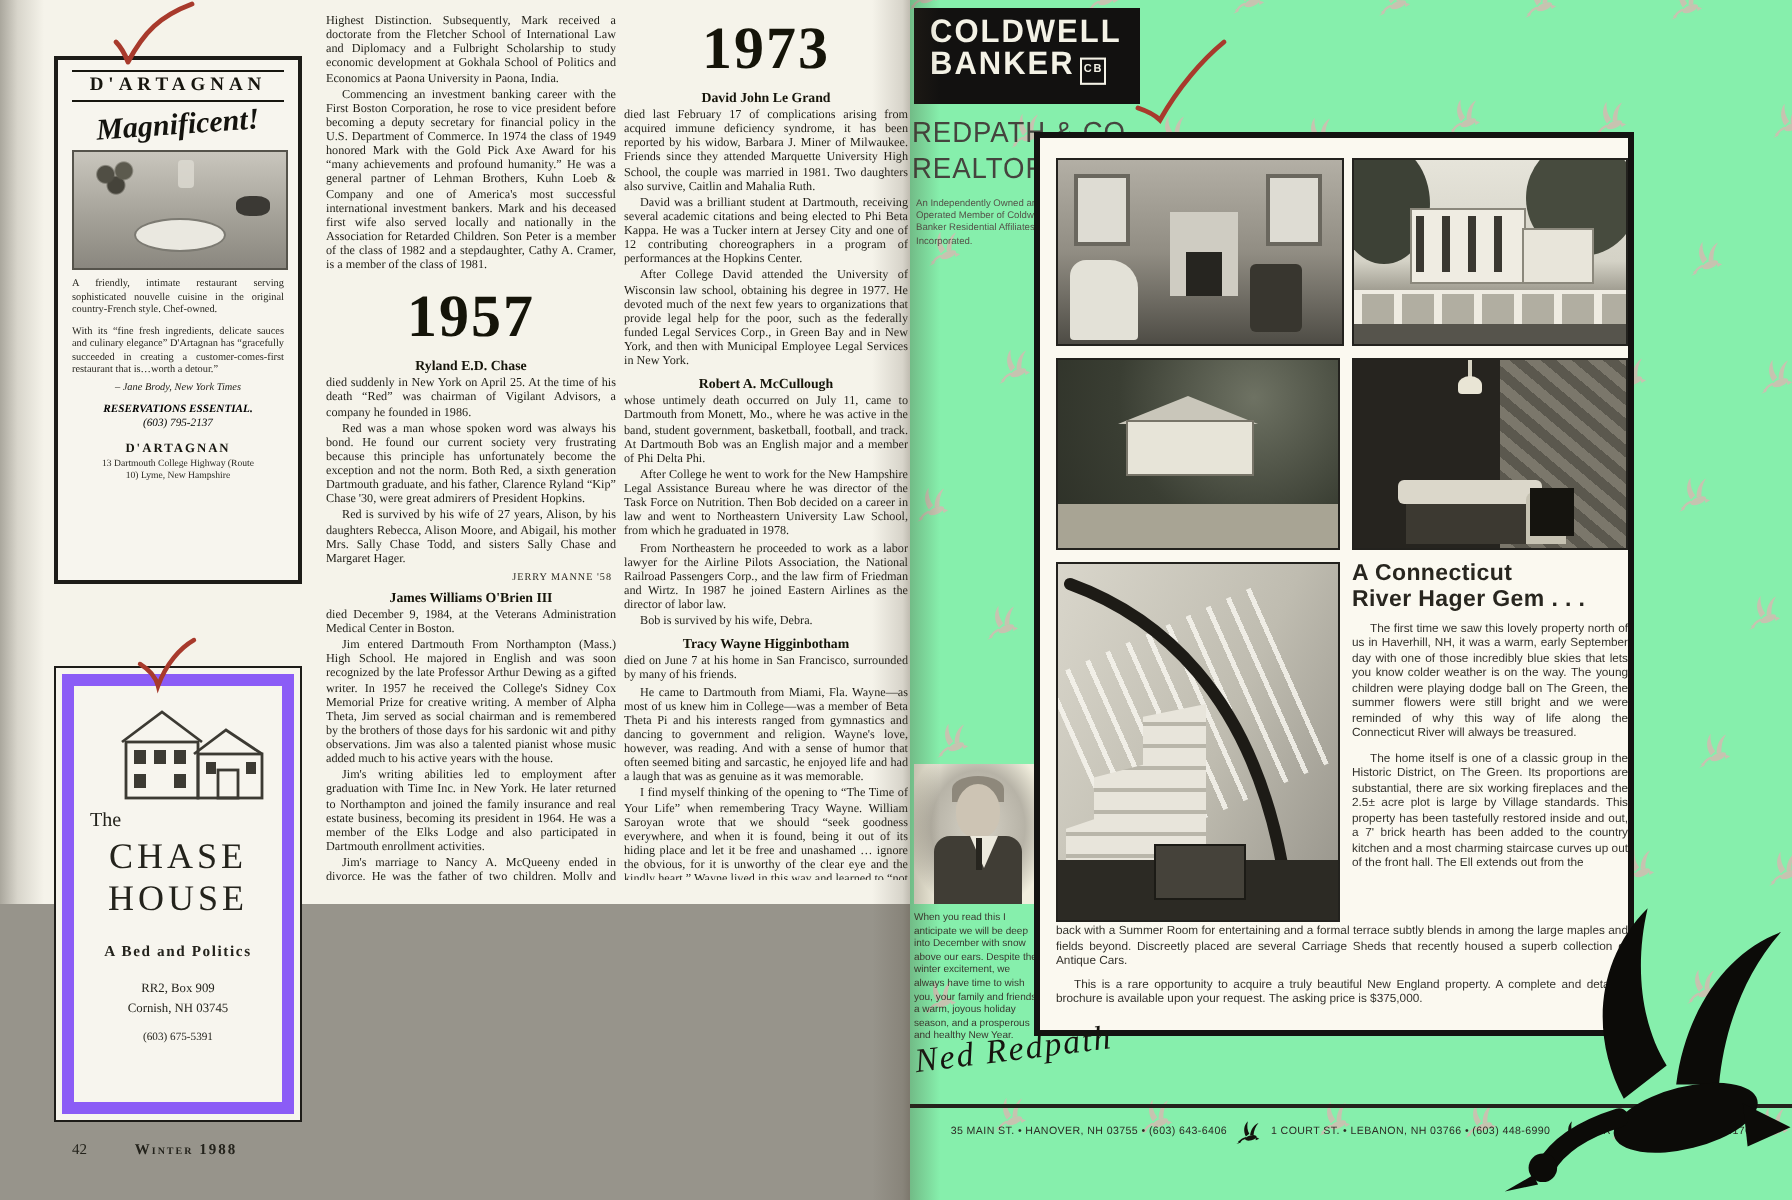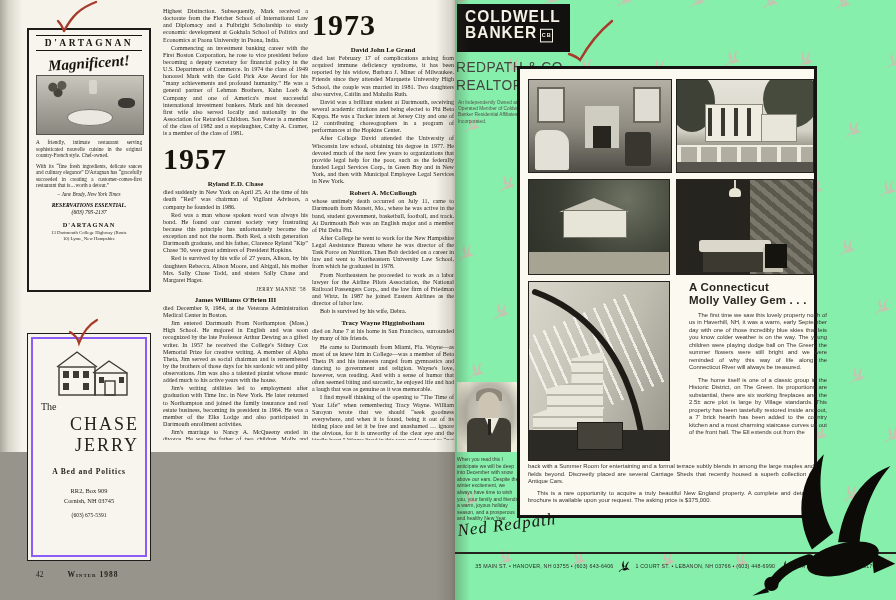--- a/index.html
+++ b/index.html
@@ -30,34 +30,34 @@
                radial-gradient(circle at 50% 70%,#45433a 0 4px,rgba(0,0,0,0) 5px);}
   .da-glass{position:absolute;left:52px;top:4px;width:8px;height:14px;background:#dddbd2;opacity:.8;border-radius:2px;}
   .da-p{font-size:5.2px;line-height:1.25;text-align:justify;margin:4px 0 0;color:#201f18;}
   .da-attr{font-size:5.2px;font-style:italic;text-align:center;margin:2px 0 0;color:#201f18;}
   .da-res{font-size:5.6px;font-style:italic;font-weight:bold;text-align:center;margin:5px 0 0;}
   .da-phone{font-size:5.6px;font-style:italic;text-align:center;margin:1px 0 0;}
   .da-name{font-size:6.4px;letter-spacing:1px;text-align:center;margin-top:6px;font-weight:bold;color:#17160f;}
   .da-addr{font-size:4.8px;text-align:center;margin-top:2px;line-height:1.3;color:#2a2922;}
   .ad-chase{position:absolute;left:27px;top:333px;width:124px;height:228px;border:1.5px solid #1d1c18;
     background:#f7f5ee;box-sizing:border-box;}
-  .chase-inner{position:absolute;left:3px;top:3px;right:3px;bottom:3px;border:2px solid #8b5cf6;padding:6px 6px;box-sizing:border-box;}
+  .chase-inner{position:absolute;left:3px;top:3px;right:3px;bottom:3px;border:6px solid #8b5cf6;padding:6px 6px;box-sizing:border-box;}
   .chase-the{font-size:10px;color:#24231c;margin:56px 0 0 2px;}
-  .chase-name{font-size:18px;letter-spacing:2px;color:#24231c;text-align:right;line-height:1.15;margin-top:2px;}
+  .chase-name{font-size:18px;letter-spacing:2px;color:#24231c;text-align:center;line-height:1.15;margin-top:2px;}
   .chase-sub{font-size:7.6px;font-weight:bold;letter-spacing:.8px;text-align:center;margin-top:12px;color:#24231c;}
   .chase-addr{font-size:6.4px;text-align:center;margin-top:10px;line-height:1.45;color:#24231c;}
   .chase-phone{font-size:5.6px;text-align:center;margin-top:7px;color:#24231c;}
   .chase-art{position:absolute;left:8px;top:8px;width:100px;height:52px;}
   .folio{position:absolute;left:36px;top:570px;font-size:7.5px;color:#23221b;}
   .folio .issue{font-variant:small-caps;letter-spacing:1px;margin-left:22px;font-size:7.5px;font-weight:bold;}
   
   .col{position:absolute;top:8px;bottom:12px;overflow:hidden;color:#1e1d16;}
   .col1{left:163px;width:145px;}
   .col2{left:312px;width:142px;}
-  .yr{font-size:30px;font-weight:bold;text-align:left;margin:5px 0 3px;letter-spacing:1px;color:#151409;}
+  .yr{font-size:30px;font-weight:bold;text-align:center;margin:5px 0 3px;letter-spacing:1px;color:#151409;}
   .col2 .yr:first-child{margin-top:0;}
   .nm{font-size:6.9px;font-weight:bold;text-align:center;margin:4px 0 2px;color:#151409;}
   .op{font-size:6.1px;line-height:1.17;text-align:justify;margin:0 0 1px;}
   .ind{text-indent:8px;}
   .by{font-size:5.1px;letter-spacing:.5px;text-align:right;margin:2px 2px 3px 0;color:#2a2920;}
   
   .redmark{position:absolute;z-index:6;pointer-events:none;}
   
   .pat-goose{position:absolute;z-index:0;color:#c7c3b0;}
   .cb-logo{position:absolute;left:2px;top:4px;width:113px;height:48px;background:#121110;z-index:2;
@@ -115,21 +115,21 @@
     background:repeating-linear-gradient(90deg,rgba(247,245,238,.85) 0 2.5px,rgba(0,0,0,0) 2.5px 11px);}
   .ph-portrait{position:absolute;left:2px;top:382px;width:64px;height:70px;z-index:2;border:none;
     background:radial-gradient(ellipse at 50% 45%,#d6d2c6 0%,#b7b3a7 52%,#f1eedd 80%);}
   .ph-face{position:absolute;left:21px;top:10px;width:22px;height:27px;border-radius:50% 50% 45% 45%;background:#cdc4b4;}
   .ph-hair{position:absolute;left:19px;top:6px;width:26px;height:13px;border-radius:50% 50% 0 0;background:#8e887b;}
   .ph-suit{position:absolute;left:10px;top:36px;width:44px;height:34px;border-radius:8px 8px 0 0;background:#403d35;}
   .ph-shirt{position:absolute;left:28px;top:36px;width:0;height:0;border-left:7px solid rgba(0,0,0,0);
     border-right:7px solid rgba(0,0,0,0);border-top:16px solid #ece9dd;}
   .ph-tie{position:absolute;left:31px;top:37px;width:3px;height:16px;background:#27251f;}
   
-  .gem{position:absolute;left:156px;top:212px;width:138px;font-family:"Liberation Sans",sans-serif;color:#33312b;margin-left:13px;}
+  .gem{position:absolute;left:156px;top:212px;width:138px;font-family:"Liberation Sans",sans-serif;color:#33312b;}
   .gem-head{font-size:11.5px;font-weight:bold;line-height:1.12;color:#28261f;letter-spacing:.2px;}
   .gem p{font-size:5.9px;line-height:1.27;text-align:justify;margin:5px 0 0;text-indent:9px;}
   .gem-bottom{position:absolute;left:8px;top:394px;width:286px;font-family:"Liberation Sans",sans-serif;color:#33312b;}
   .gem-bottom p{font-size:5.9px;line-height:1.27;text-align:justify;margin:0;}
   .gem-bottom p.ind2{text-indent:9px;margin-top:4px;}
   .greeting{position:absolute;left:2px;top:456px;width:62px;z-index:2;font-family:"Liberation Sans",sans-serif;
     font-size:5px;line-height:1.32;color:#3a382f;}
   .signature{position:absolute;left:2px;top:512px;width:150px;z-index:4;font-size:17px;font-style:italic;
     transform:rotate(-7deg);color:#16140f;font-family:"Liberation Serif",serif;letter-spacing:1px;}
   .foot-rule{position:absolute;left:0;top:552px;width:441px;height:1.5px;background:#23221c;z-index:2;}
@@ -204,21 +204,21 @@
               <rect x="42" y="24" width="6" height="7"></rect>
             <rect x="22" y="36" width="6" height="7"></rect>
               <rect x="42" y="36" width="6" height="7"></rect>
             <rect x="58" y="30" width="5" height="6"></rect>
               <rect x="78" y="30" width="5" height="6"></rect>
           </g>
         </svg>
         <div class="chase-the">The</div>
         <div class="chase-name">
           <span>CHASE</span><br>
-          <span>JERRY</span>
+          <span>HOUSE</span>
         </div>
         <div class="chase-sub">A Bed and Politics</div>
         <div class="chase-addr">
           <span>RR2, Box 909</span><br>
           <span>Cornish, NH 03745</span>
         </div>
         <div class="chase-phone">(603) 675-5391</div>
       </div>
     </div>
 
@@ -502,21 +502,21 @@
           <path d="M6 10 C50 26 96 64 112 150" fill="none" stroke="#1d1b16" stroke-width="6" stroke-linecap="round"></path>
         </svg>
         <div class="ph-steps"></div>
         <div class="ph-floor"></div>
         <div class="ph-chest"></div>
       </div>
 
       <div class="gem">
         <div class="gem-head">
           <div>A Connecticut</div>
-          <div>Molly Valley Gem . . .</div>
+          <div>River Hager Gem . . .</div>
         </div>
         <p>The first time we saw this lovely property north of us in Haverhill, NH, it was a warm, early September day with one of those incredibly blue skies that lets you know colder weather is on the way. The young children were playing dodge ball on The Green, the summer flowers were still bright and we were reminded of why this way of life along the Connecticut River will always be treasured.</p>
         <p>The home itself is one of a classic group in the Historic District, on The Green. Its proportions are substantial, there are six working fireplaces and the 2.5± acre plot is large by Village standards. This property has been tastefully restored inside and out, a 7' brick hearth has been added to the country kitchen and a most charming staircase curves up out of the front hall. The Ell extends out from the</p>
       </div>
       <div class="gem-bottom">
         <p>back with a Summer Room for entertaining and a formal terrace subtly blends in among the large maples and fields beyond. Discreetly placed are several Carriage Sheds that recently housed a superb collection of Antique Cars.</p>
         <p class="ind2">This is a rare opportunity to acquire a truly beautiful New England property. A complete and detailed brochure is available upon your request. The asking price is $375,000.</p>
       </div>
     </div>
 

